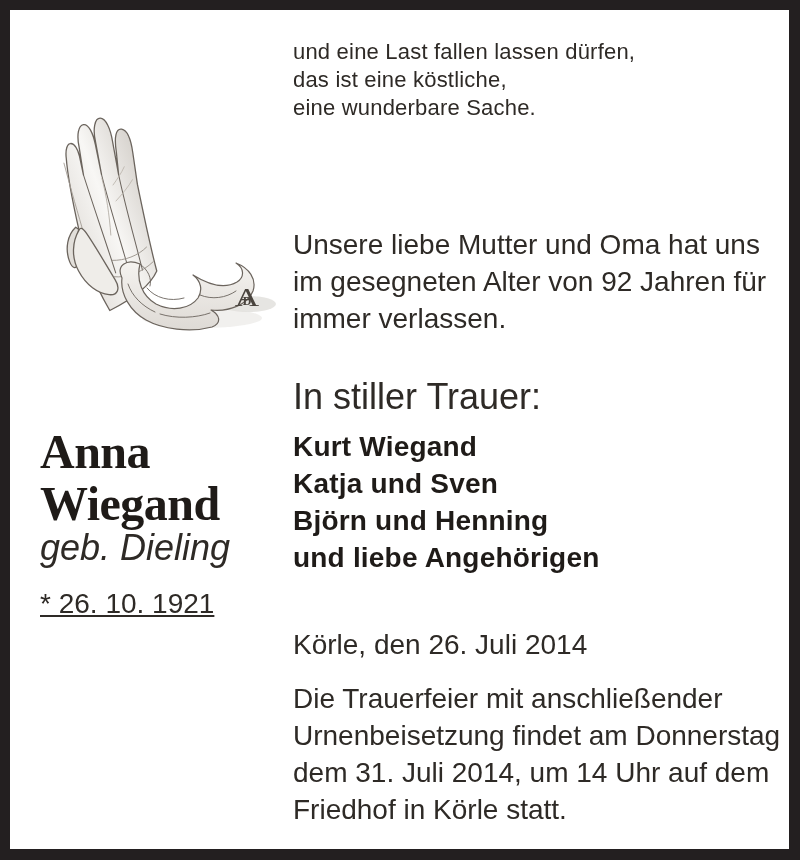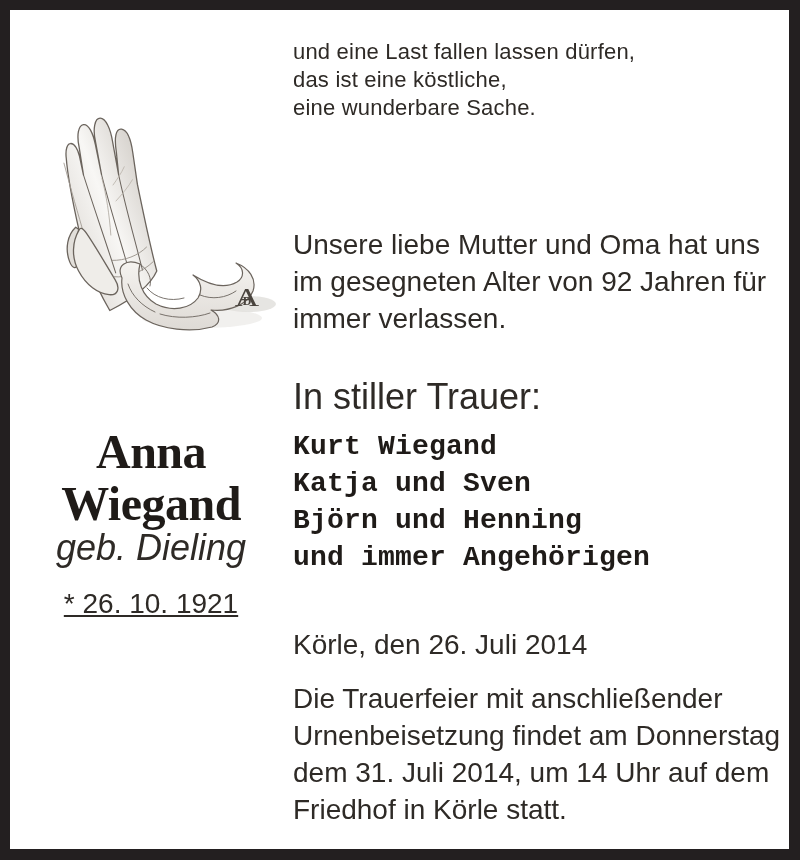--- a/index.html
+++ b/index.html
@@ -15,22 +15,22 @@
     color:#2e2a26;
     overflow:hidden;
   }
   .abs{position:absolute;}
   .poem{left:283px;top:28px;}
   .poem .pline{font-size:22px;line-height:28px;white-space:pre;letter-spacing:.2px;}
   .intro{left:283px;top:216px;}
   .intro .iline{font-size:28px;line-height:37px;white-space:pre;}
   .trauer{left:283px;top:368px;font-size:36px;line-height:37px;}
   .names{left:283px;top:418px;}
-  .names .nline{font-size:28px;line-height:37px;font-weight:bold;color:#1f1b18;white-space:pre;letter-spacing:.2px;font-family:Liberation Mono, monospace;}
-  .deceased{left:30px;top:416px;width:222px;text-align:center;}
+  .names .nline{font-size:28px;line-height:37px;font-weight:bold;color:#1f1b18;white-space:pre;letter-spacing:.2px;}
+  .deceased{left:30px;top:416px;width:222px;text-align:left;}
   .deceased .big{
     font-family:"Liberation Serif",serif;
     font-weight:bold;font-size:48px;line-height:52px;color:#1f1b18;letter-spacing:-0.5px;
   }
   .deceased .maiden{font-size:36px;line-height:36px;font-style:italic;}
   .deceased .bdate{font-size:28px;line-height:35px;margin-top:20px;white-space:pre;text-decoration:underline;}
   .deceased .ddate{font-size:28px;line-height:35px;white-space:pre;}
   .city{left:283px;top:616px;font-size:28px;line-height:37px;}
   .funeral{left:283px;top:670px;}
   .funeral .fline{font-size:28px;line-height:37px;white-space:pre;}
@@ -143,21 +143,21 @@
     <div class="iline">im gesegneten Alter von 92 Jahren für</div>
     <div class="iline">immer verlassen.</div>
   </div>
 
   <div class="abs trauer">In stiller Trauer:</div>
 
   <div class="abs names">
     <div class="nline">Kurt Wiegand</div>
     <div class="nline">Katja und Sven</div>
     <div class="nline">Björn und Henning</div>
-    <div class="nline">und immer Angehörigen</div>
+    <div class="nline">und liebe Angehörigen</div>
   </div>
 
   <div class="abs deceased">
     <div class="big">Anna</div>
     <div class="big">Wiegand</div>
     <div class="maiden">geb. Dieling</div>
     <div class="bdate">* 26. 10. 1921</div>
   </div>
 
   <div class="abs city">Körle, den 26. Juli 2014</div>

